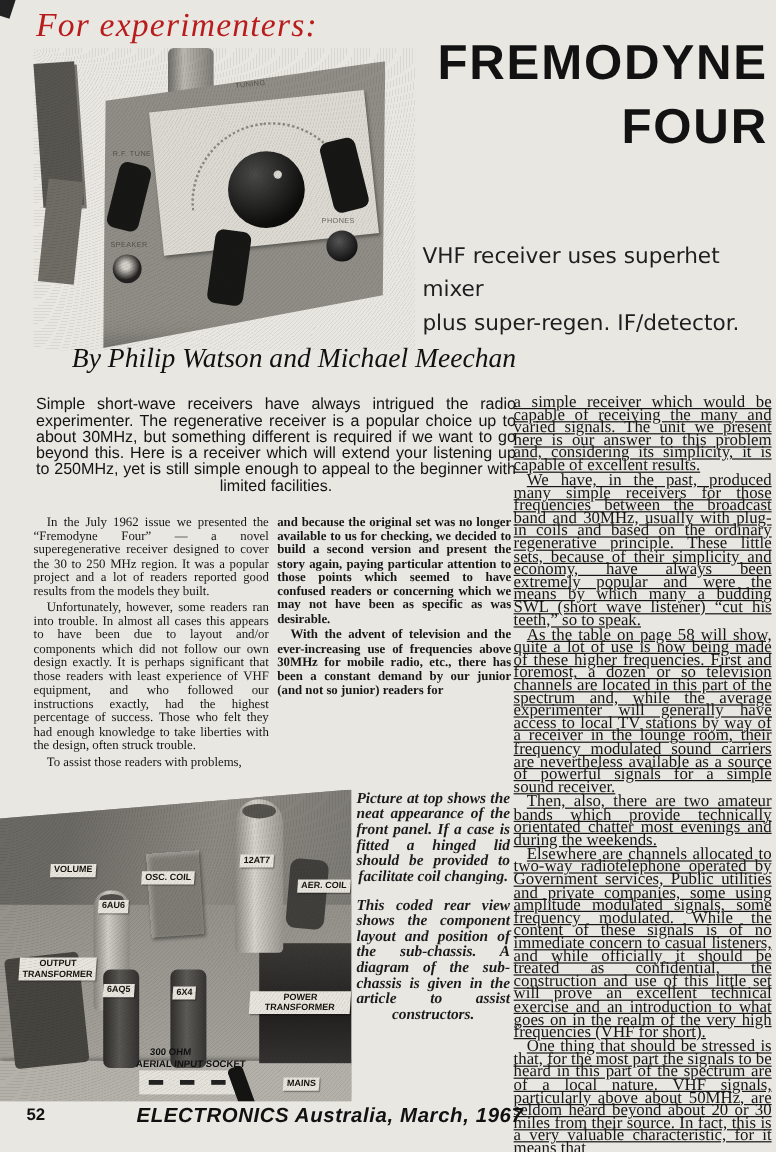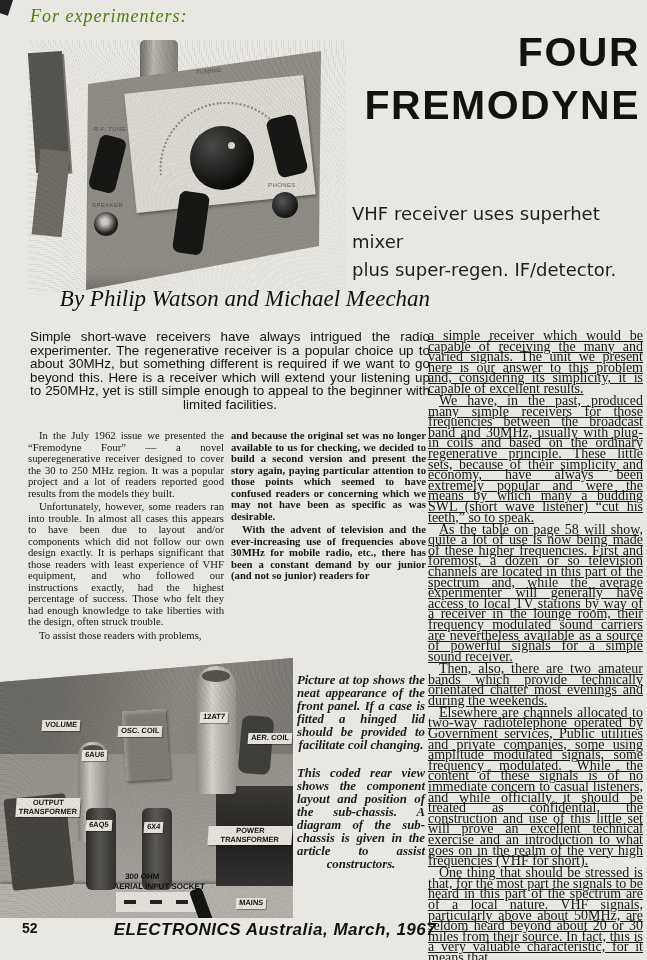--- a/index.html
+++ b/index.html
@@ -1,21 +1,21 @@
 <!DOCTYPE html>
 <html><head>
 <meta charset="utf-8">
 <style>
   html,body{margin:0;padding:0;}
   body{width:647px;height:960px;background:#d8d6d1;font-family:"Liberation Serif",serif;}
   .page{position:relative;width:647px;height:960px;background:#e9e7e2;overflow:hidden;color:#1a1a1a;}
 
   
   .kicker{position:absolute;left:30px;top:6px;font-family:"Liberation Serif",serif;
-    font-style:italic;font-size:18px;letter-spacing:1px;color:#4d7c0f;text-align:center;}
+    font-style:italic;font-size:28px;letter-spacing:1px;color:#b91c1c;text-align:center;}
   .title{position:absolute;left:340px;top:26px;width:300px;text-align:right;
     font-family:"Liberation Sans",sans-serif;font-weight:bold;font-size:41px;line-height:53px;
     letter-spacing:1.5px;color:#121212;}
   .title div{white-space:nowrap;}
   .subtitle{position:absolute;left:352px;top:200px;width:292px;
     font-family:"DejaVu Sans",sans-serif;font-size:18px;line-height:28px;color:#1e1e1e;}
   .byline{position:absolute;left:30px;top:286px;width:430px;text-align:center;
     font-family:"Liberation Serif",serif;font-style:italic;font-size:23px;color:#111;}
 
   
@@ -30,21 +30,21 @@
   .col-middle{left:231px;top:430px;width:195px;font-size:10.7px;line-height:11.5px;font-weight:bold;}
   .col-middle p:first-child{text-indent:0;}
   .col-right{left:428px;top:331px;width:215px;font-size:14px;line-height:10.6px;text-decoration:underline;}
   .col-right p{margin-bottom:1.5px;}
   .col-right p:first-child{text-indent:0;}
 
   
   .caption{position:absolute;left:297px;top:659px;width:128px;
     font-family:"Liberation Serif",serif;font-style:italic;font-weight:bold;
     font-size:12.8px;line-height:13px;text-align:justify;text-align-last:center;color:#1b1b1b;}
-  .caption p{margin:15px 0 11px 0;text-indent:0;}
+  .caption p{margin:0 0 11px 0;text-indent:0;}
 
   
   .page-number{position:absolute;left:22px;top:920px;font-family:"Liberation Sans",sans-serif;
     font-weight:bold;font-size:14px;color:#111;}
   .footer-line{position:absolute;left:110px;top:920px;width:330px;text-align:center;
     font-family:"Liberation Sans",sans-serif;font-weight:bold;font-style:italic;
     font-size:17px;letter-spacing:.5px;color:#111;}
 
   
   .smudge{position:absolute;left:-3px;top:-4px;width:14px;height:18px;background:#222;
@@ -151,22 +151,22 @@
     <div class="knob k-small"></div>
     <div class="p1-jack"></div>
     <div class="p1-label" style="left:66px;top:86px;">R.F. TUNE</div>
     <div class="p1-label" style="left:168px;top:28px;transform:rotate(-6deg);">TUNING</div>
     <div class="p1-label" style="left:64px;top:162px;">SPEAKER</div>
     <div class="p1-label" style="left:240px;top:142px;">PHONES</div>
     <div class="ht"></div>
   </div>
 
   <div class="title">
+    <div>FREMODYNE</div>
     <div>FOUR</div>
-    <div>FREMODYNE</div>
   </div>
 
   <div class="subtitle">
     <div>VHF receiver uses superhet mixer</div>
     <div>plus super-regen. IF/detector.</div>
   </div>
 
   <div class="byline">By Philip Watson and Michael Meechan</div>
 
   <div class="lead">Simple short-wave receivers have always intrigued the radio experimenter. The regenerative receiver is a popular choice up to about 30MHz, but something different is required if we want to go beyond this. Here is a receiver which will extend your listening up to 250MHz, yet is still simple enough to appeal to the beginner with limited facilities.</div>

